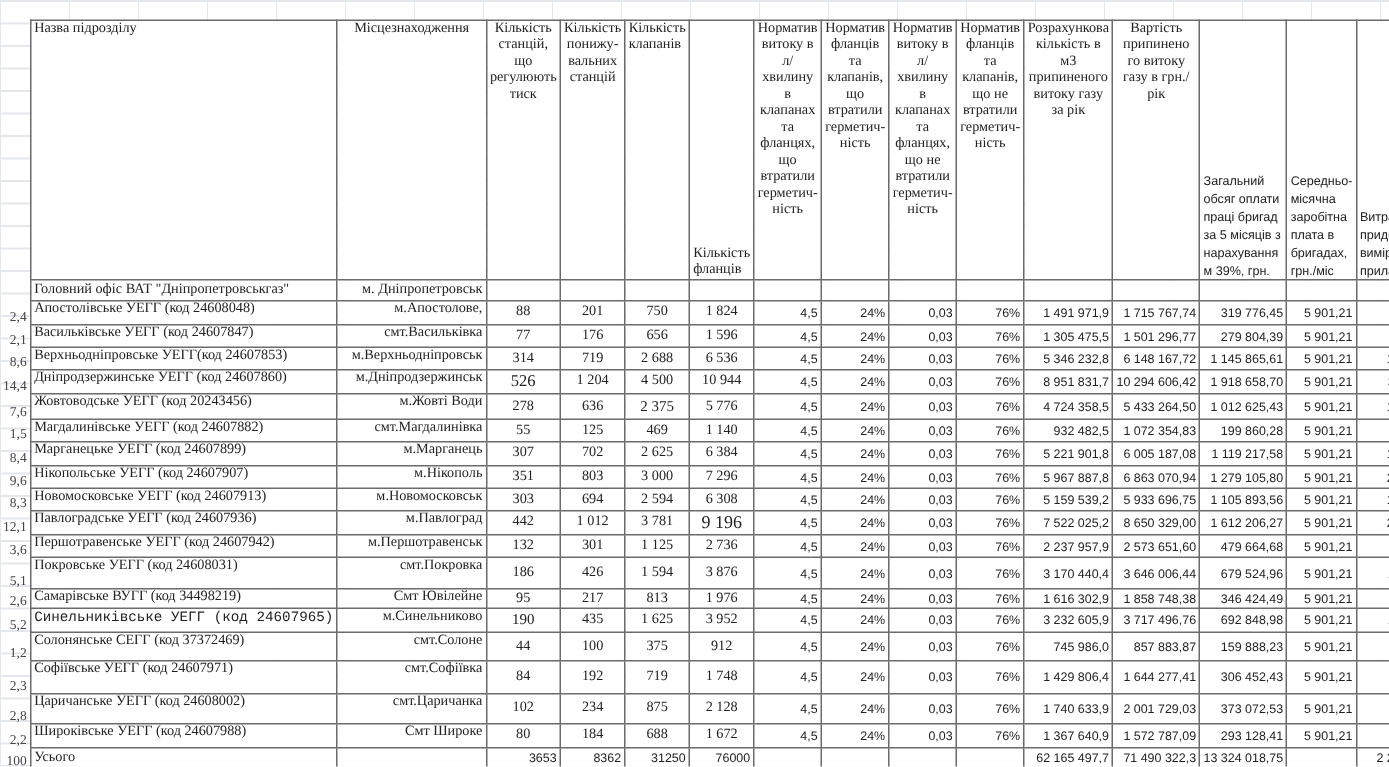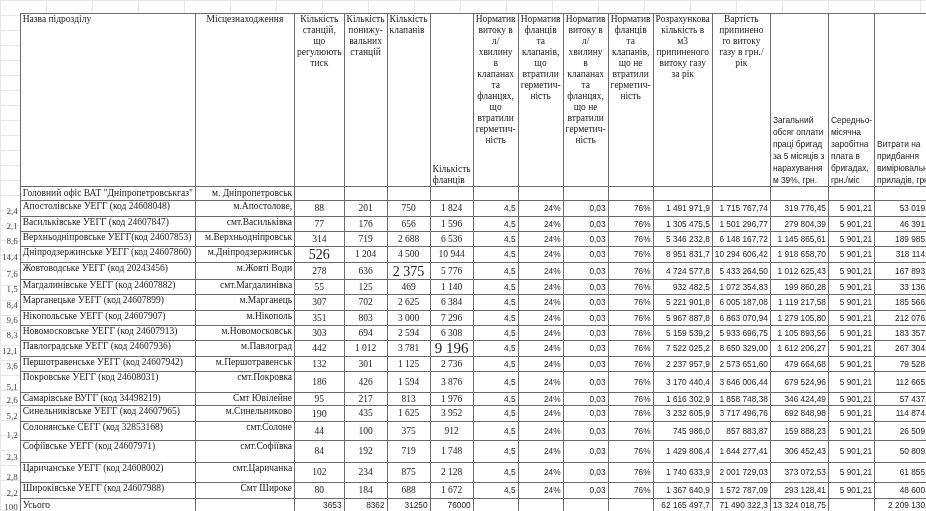--- a/index.html
+++ b/index.html
@@ -142,47 +142,47 @@
         <td class="cell num">5 346 232,8</td>
         <td class="cell num">6 148 167,72</td>
         <td class="cell num">1 145 865,61</td>
         <td class="cell num">5 901,21</td>
         <td class="cell num">189 985,18</td>
       </tr>
       <tr style="height: 16px;">
         <td class="pct">14,4</td>
         <td class="cell txt" style="vertical-align: top;">Дніпродзержинське УЕГГ (код 24607860)</td>
         <td class="cell ctr" style="vertical-align: top;">м.Дніпродзержинськ</td>
-        <td class="cell numc" style="font-size: 14px;">526</td>
+        <td class="cell numc" style="font-size: 11px;">526</td>
         <td class="cell numc" style="font-size: 9.5px;">1 204</td>
         <td class="cell numc" style="font-size: 9.5px;">4 500</td>
         <td class="cell numc" style="font-size: 9.5px;">10 944</td>
         <td class="cell num">4,5</td>
         <td class="cell num">24%</td>
         <td class="cell num">0,03</td>
         <td class="cell num">76%</td>
         <td class="cell num">8 951 831,7</td>
         <td class="cell num">10 294 606,42</td>
         <td class="cell num">1 918 658,70</td>
         <td class="cell num">5 901,21</td>
         <td class="cell num">318 114,72</td>
       </tr>
       <tr style="height: 17px;">
         <td class="pct">7,6</td>
         <td class="cell txt" style="vertical-align: top;">Жовтоводське УЕГГ (код 20243456)</td>
         <td class="cell ctr" style="vertical-align: top;">м.Жовті Води</td>
         <td class="cell numc" style="font-size: 9.5px;">278</td>
         <td class="cell numc" style="font-size: 9.5px;">636</td>
-        <td class="cell numc" style="font-size: 14px; margin-top: 10px;">2 375</td>
+        <td class="cell numc" style="font-size: 10px; margin-top: 10px;">2 375</td>
         <td class="cell numc" style="font-size: 9.5px;">5 776</td>
         <td class="cell num">4,5</td>
         <td class="cell num">24%</td>
         <td class="cell num">0,03</td>
         <td class="cell num">76%</td>
-        <td class="cell num">4 724 577,8</td>
+        <td class="cell num">4 724 358,5</td>
         <td class="cell num">5 433 264,50</td>
         <td class="cell num">1 012 625,43</td>
         <td class="cell num">5 901,21</td>
         <td class="cell num">167 893,88</td>
       </tr>
       <tr style="height: 15px;">
         <td class="pct">1,5</td>
         <td class="cell txt" style="vertical-align: top;">Магдалинівське УЕГГ (код 24607882)</td>
         <td class="cell ctr" style="vertical-align: top;">смт.Магдалинівка</td>
         <td class="cell numc" style="font-size: 9.5px;">55</td>
@@ -253,21 +253,21 @@
         <td class="cell num">5 901,21</td>
         <td class="cell num">183 357,79</td>
       </tr>
       <tr style="height: 16px;">
         <td class="pct">12,1</td>
         <td class="cell txt" style="vertical-align: top;">Павлоградське УЕГГ (код 24607936)</td>
         <td class="cell ctr" style="vertical-align: top;">м.Павлоград</td>
         <td class="cell numc" style="font-size: 9.5px;">442</td>
         <td class="cell numc" style="font-size: 9.5px;">1 012</td>
         <td class="cell numc" style="font-size: 9.5px;">3 781</td>
-        <td class="cell numc" style="font-size: 15px;">9 196</td>
+        <td class="cell numc" style="font-size: 12px;">9 196</td>
         <td class="cell num">4,5</td>
         <td class="cell num">24%</td>
         <td class="cell num">0,03</td>
         <td class="cell num">76%</td>
         <td class="cell num">7 522 025,2</td>
         <td class="cell num">8 650 329,00</td>
         <td class="cell num">1 612 206,27</td>
         <td class="cell num">5 901,21</td>
         <td class="cell num">267 304,73</td>
       </tr>
@@ -320,39 +320,39 @@
         <td class="cell num">0,03</td>
         <td class="cell num">76%</td>
         <td class="cell num">1 616 302,9</td>
         <td class="cell num">1 858 748,38</td>
         <td class="cell num">346 424,49</td>
         <td class="cell num">5 901,21</td>
         <td class="cell num">57 437,38</td>
       </tr>
       <tr style="height: 16px;">
         <td class="pct">5,2</td>
-        <td class="cell txt" style="vertical-align: top;">Синельниківське УЕГГ (код 24607965)</td>
+        <td class="cell txt" style="vertical-align: top; font-family: Liberation Mono, monospace;">Синельниківське УЕГГ (код 24607965)</td>
         <td class="cell ctr" style="vertical-align: top;">м.Синельниково</td>
         <td class="cell numc" style="font-size: 10px;">190</td>
         <td class="cell numc" style="font-size: 9.5px;">435</td>
         <td class="cell numc" style="font-size: 9.5px;">1 625</td>
         <td class="cell numc" style="font-size: 9.5px;">3 952</td>
         <td class="cell num">4,5</td>
         <td class="cell num">24%</td>
         <td class="cell num">0,03</td>
         <td class="cell num">76%</td>
         <td class="cell num">3 232 605,9</td>
         <td class="cell num">3 717 496,76</td>
         <td class="cell num">692 848,98</td>
         <td class="cell num">5 901,21</td>
         <td class="cell num">114 874,76</td>
       </tr>
       <tr style="height: 19px;">
         <td class="pct">1,2</td>
-        <td class="cell txt" style="vertical-align: top;">Солонянське СЕГГ (код 32853168)</td>
+        <td class="cell txt" style="vertical-align: top;">Солонянське СЕГГ (код 37372469)</td>
         <td class="cell ctr" style="vertical-align: top;">смт.Солоне</td>
         <td class="cell numc" style="font-size: 9.5px;">44</td>
         <td class="cell numc" style="font-size: 9.5px;">100</td>
         <td class="cell numc" style="font-size: 9.5px;">375</td>
         <td class="cell numc" style="font-size: 9.5px;">912</td>
         <td class="cell num">4,5</td>
         <td class="cell num">24%</td>
         <td class="cell num">0,03</td>
         <td class="cell num">76%</td>
         <td class="cell num">745 986,0</td>

